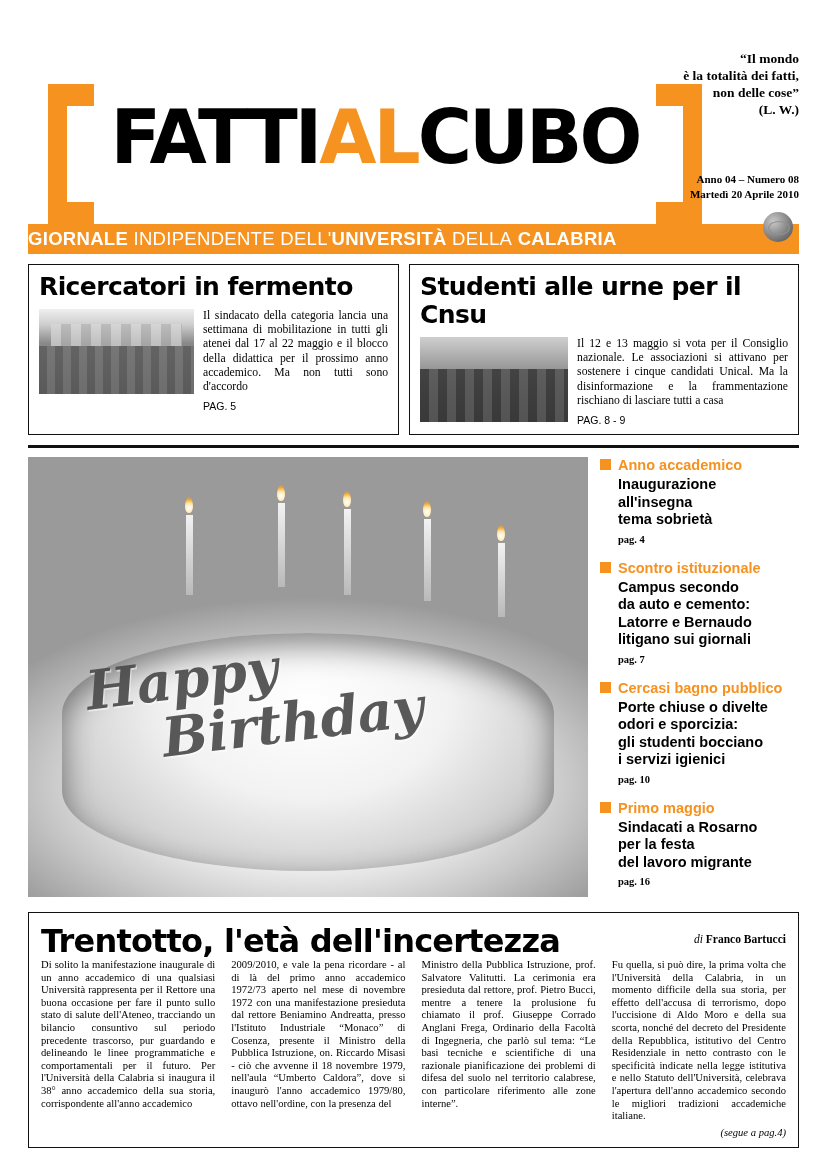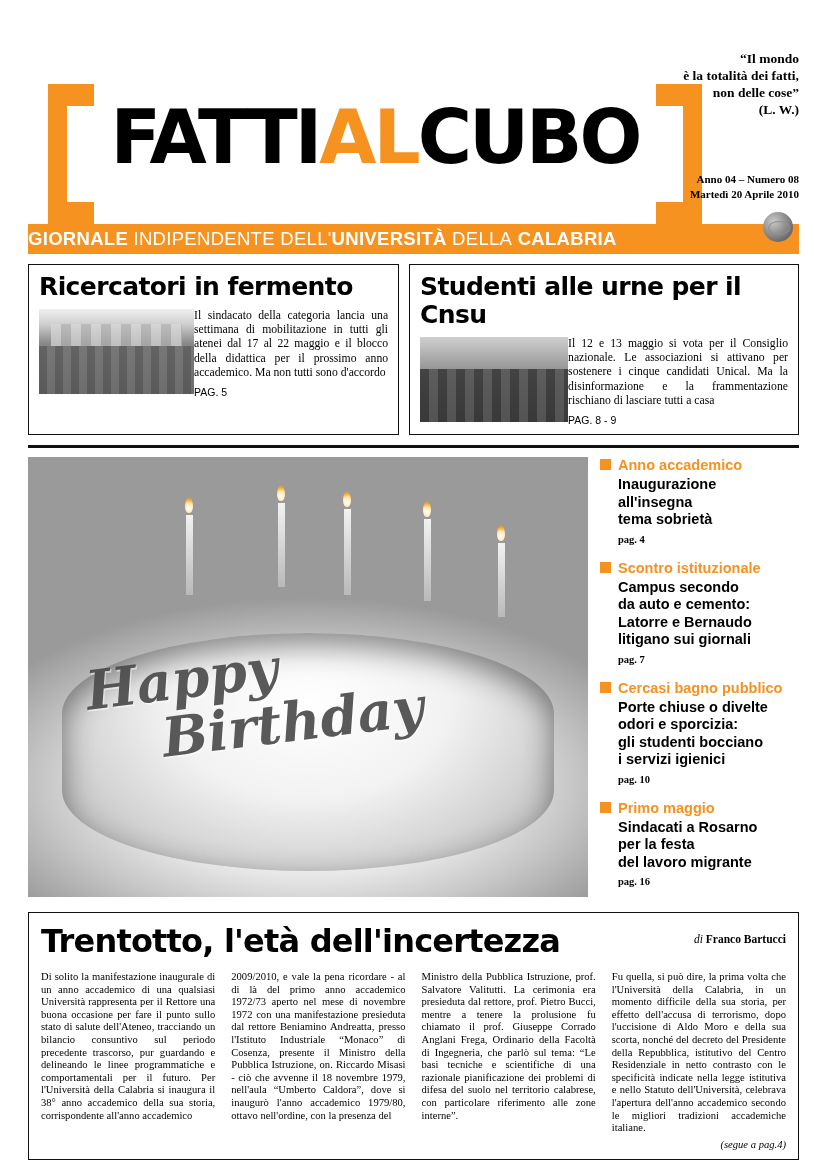--- a/index.html
+++ b/index.html
@@ -63,21 +63,21 @@
   .strap span.light{font-weight:normal;}
   
   .teasers{display:flex;gap:10px;margin-top:10px;}
   .teaser{border:1px solid #111;padding:8px 10px 8px 10px;box-sizing:border-box;}
   .teaser.a{width:374px;}
   .teaser.b{width:393px;}
   .teaser h2{
     margin:0 0 8px 0;font-family:"DejaVu Sans",sans-serif;font-weight:bold;
     font-size:25px;letter-spacing:-0.6px;line-height:28px;color:#000;
   }
-  .teaser-body{display:flex;gap:0;}
+  .teaser-body{display:flex;gap:9px;}
   .thumb{background:#7b7b7b;flex:0 0 auto;position:relative;overflow:hidden;}
   .thumb.t1{width:155px;height:85px;background:
      linear-gradient(180deg,#efefef 0%,#cfcfcf 18%,#8a8a8a 40%,#6a6a6a 70%,#444 100%);}
   .thumb.t1::before{content:"";position:absolute;left:0;top:44%;width:100%;height:56%;
      background:repeating-linear-gradient(90deg,#5d5d5d 0 8px,#747474 8px 16px);opacity:.85;}
   .thumb.t1::after{content:"";position:absolute;left:8%;top:18%;width:84%;height:26%;
      background:repeating-linear-gradient(90deg,#d8d8d8 0 10px,#b3b3b3 10px 20px);opacity:.7;}
   .thumb.t2{width:148px;height:85px;background:
      linear-gradient(180deg,#cfcfcf 0%,#9b9b9b 35%,#5e5e5e 65%,#2e2e2e 100%);}
   .thumb.t2::before{content:"";position:absolute;left:0;bottom:0;width:100%;height:62%;
@@ -127,21 +127,21 @@
   .side-pag{font-family:"Liberation Serif",serif;font-weight:bold;font-size:10.5px;margin-top:5px;color:#000;}
   
   .article{border:1px solid #111;margin-top:10px;padding:10px 12px 8px 12px;}
   .art-head{display:flex;align-items:center;justify-content:space-between;}
   .art-title{
     font-family:"DejaVu Sans",sans-serif;font-weight:bold;font-size:32px;
     letter-spacing:-0.8px;margin:0;line-height:36px;
   }
   .byline{font-family:"Liberation Serif",serif;font-size:11.5px;font-weight:bold;padding-bottom:5px;}
   .byline .di{font-weight:normal;font-style:italic;}
-  .cols{display:flex;gap:16px;margin-top:12px;}
+  .cols{display:flex;gap:16px;margin-top:0;}
   .col{flex:1;font-family:"Liberation Serif",serif;font-size:10.6px;line-height:12.6px;
     text-align:justify;color:#000;}
   .segue{font-style:italic;text-align:right;display:block;margin-top:4px;}
 </style>
 </head>
 <body>
 
 <div class="page">
 
   <div class="masthead">

